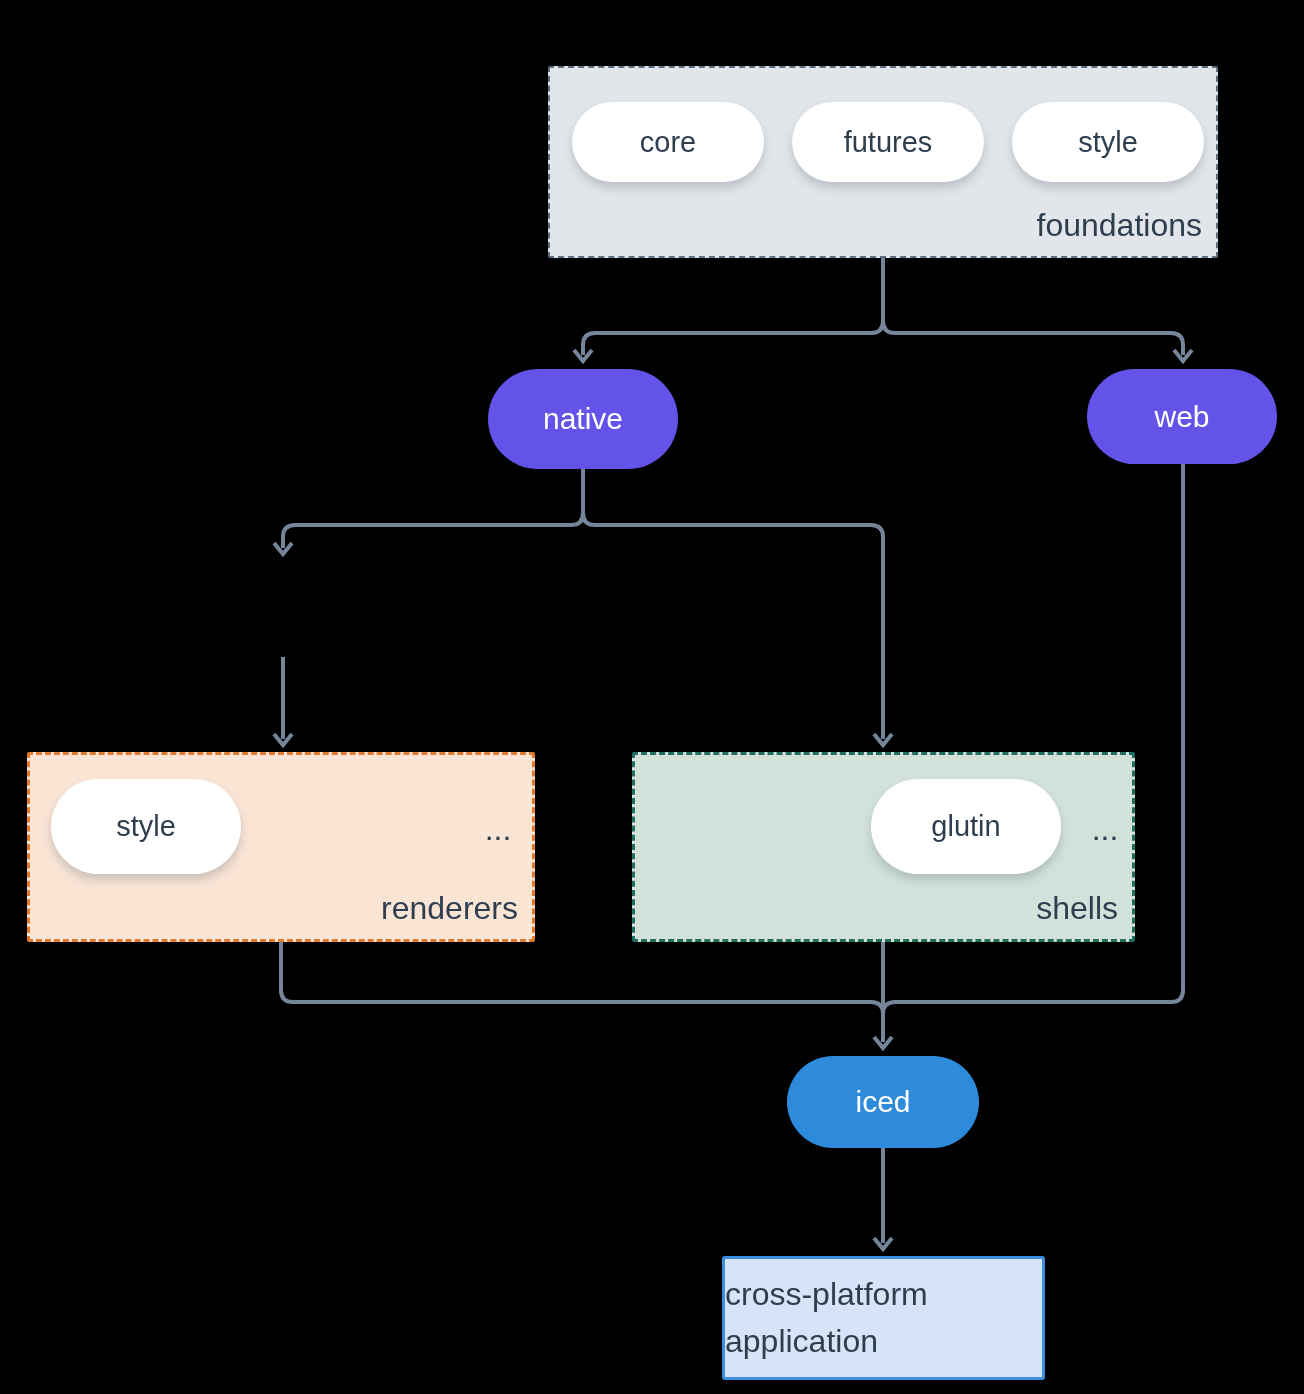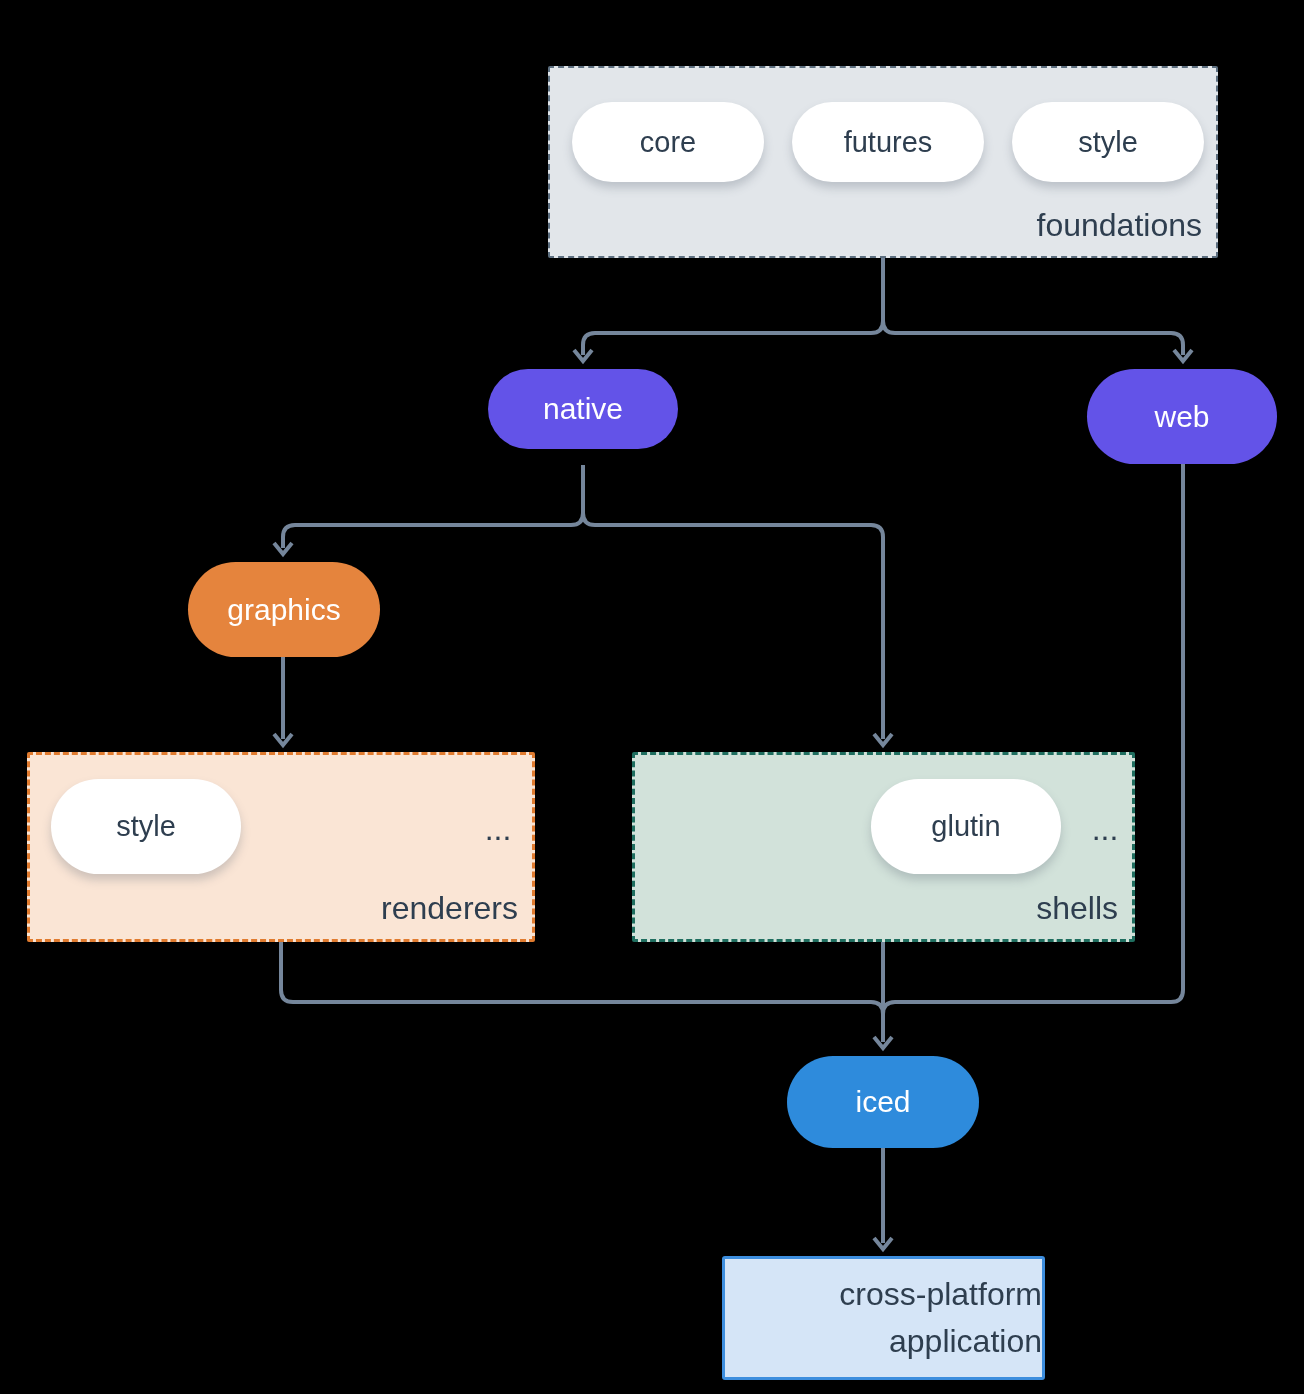--- a/index.html
+++ b/index.html
@@ -53,21 +53,21 @@
   .ellipsis {
     position: absolute; color: var(--text-dark, #2E3E4F);
     font-size: 32px; width: 56px; text-align: center;
   }
 
   .appbox {
     position: absolute; left: 722px; top: 1212px; width: 323px; height: 124px;
     background: var(--app-fill, #D5E5F7);
     border: 3px solid var(--app-border, #3D8EDE);
     border-radius: 3px;
-    display: flex; flex-direction: column; align-items: flex-end; justify-content: center;
+    display: flex; flex-direction: column; align-items: flex-start; justify-content: center;
     color: var(--text-dark, #2E3E4F); font-size: 32px; line-height: 47px;
   }
 </style>
 </head>
 <body>
 
 <div class="canvas">
 
   <svg class="svg-layer" viewBox="0 0 1304 1394" xmlns="http://www.w3.org/2000/svg">
 
@@ -95,24 +95,23 @@
     <path class="edge arrowhead" d="M874,1194 L883,1205 L892,1194"></path>
   </svg>
 
   <div class="groupbox foundations">
     <div class="pill white" style="left:22px; top:34px; width:192px; height:80px;">core</div>
     <div class="pill white" style="left:242px; top:34px; width:192px; height:80px;">futures</div>
     <div class="pill white" style="left:462px; top:34px; width:192px; height:80px;">style</div>
     <div class="group-label">foundations</div>
   </div>
 
-  <div class="pill purple" style="left:488px; top:325px; width:190px; height:80px;">native</div>
+  <div class="pill purple" style="left:488px; top:325px; width:190px; height:100px;">native</div>
   <div class="pill purple" style="left:1087px; top:325px; width:190px; height:95px;text-align:center;">web</div>
 
-  <div class="pill orange" style="left:188px; top:518px; width:192px; height:95px;">graphics</div>
 
   <div class="groupbox renderers">
     <div class="pill white" style="left:21px; top:24px; width:190px; height:95px;">style</div>
     <div class="ellipsis" style="left:440px; top:56px;">...</div>
     <div class="group-label">renderers</div>
   </div>
 
   <div class="groupbox shells">
     <div class="pill white" style="left:236px; top:24px; width:190px; height:95px;">glutin</div>
     <div class="ellipsis" style="left:442px; top:56px;">...</div>

